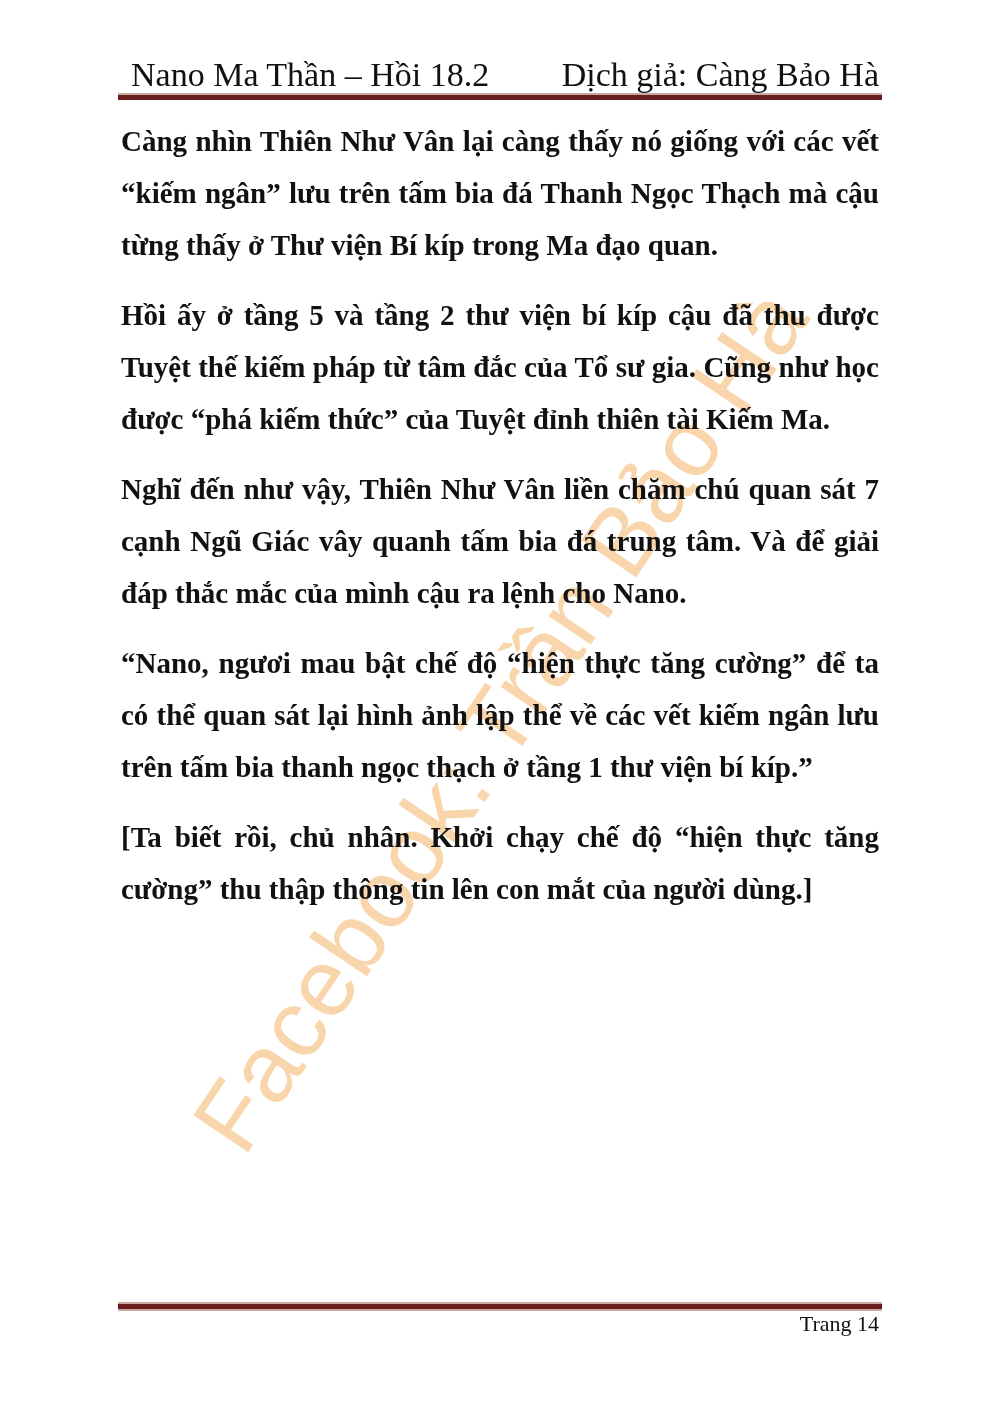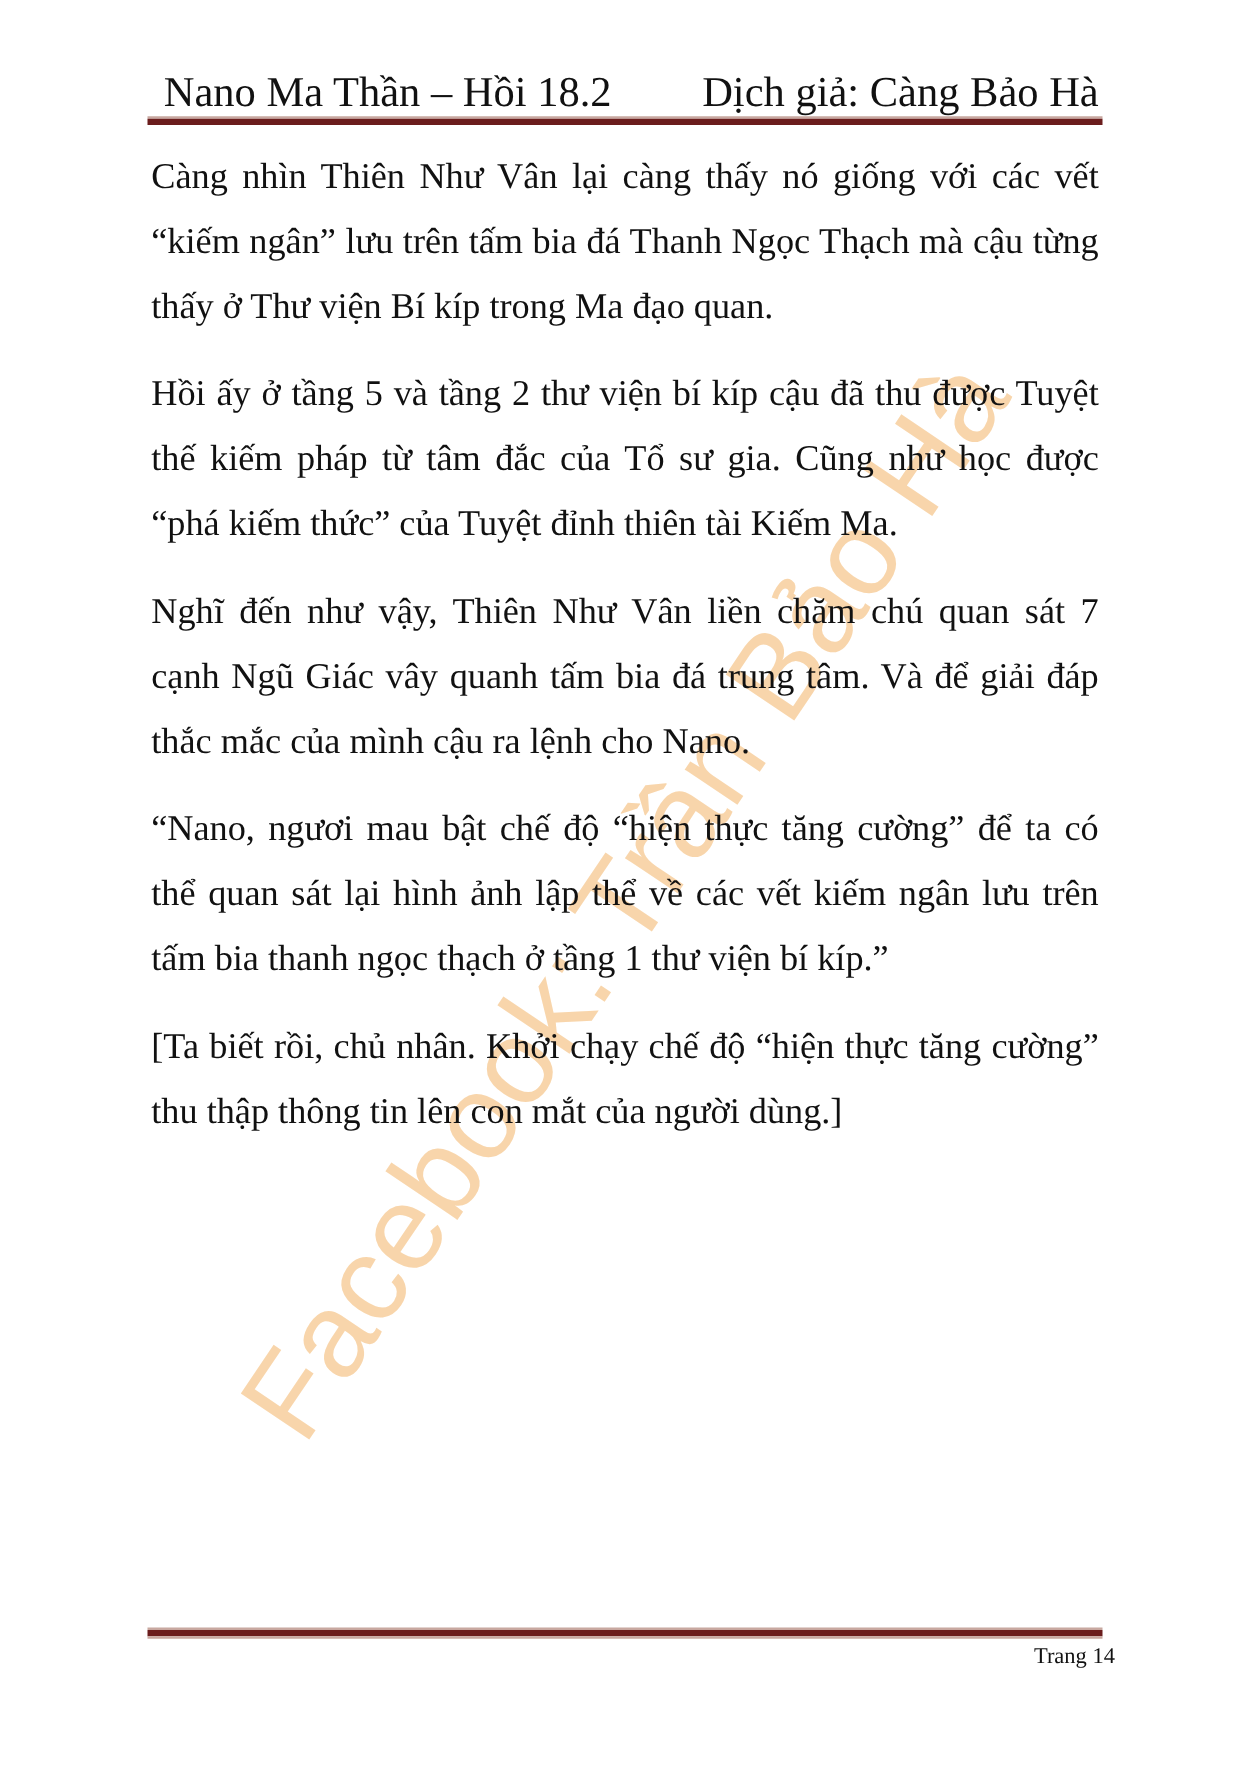--- a/index.html
+++ b/index.html
@@ -46,29 +46,30 @@
     .rule-bottom .thin.after { margin-top: 0; }
 
     .content {
       position: absolute;
       left: 121px;
       width: 758px;
       top: 115px;
       font-size: 29px;
       line-height: 52px;
       text-align: justify;
+      font-weight: bold;
     }
     .content p {
       margin: 0 0 18px 0;
     }
     .footer-page {
       position: absolute;
-      right: 108px;
+      right: 121px;
       top: 1312px;
-      font-size: 18px;
+      font-size: 22px;
       line-height: 24px;
     }
     .watermark {
       position: absolute;
       left: 500px;
       top: 720px;
       transform: translate(-50%, -50%) rotate(-56deg);
       font-family: "Liberation Sans", "DejaVu Sans", sans-serif;
       font-size: 96px;
       color: #f6c890;

